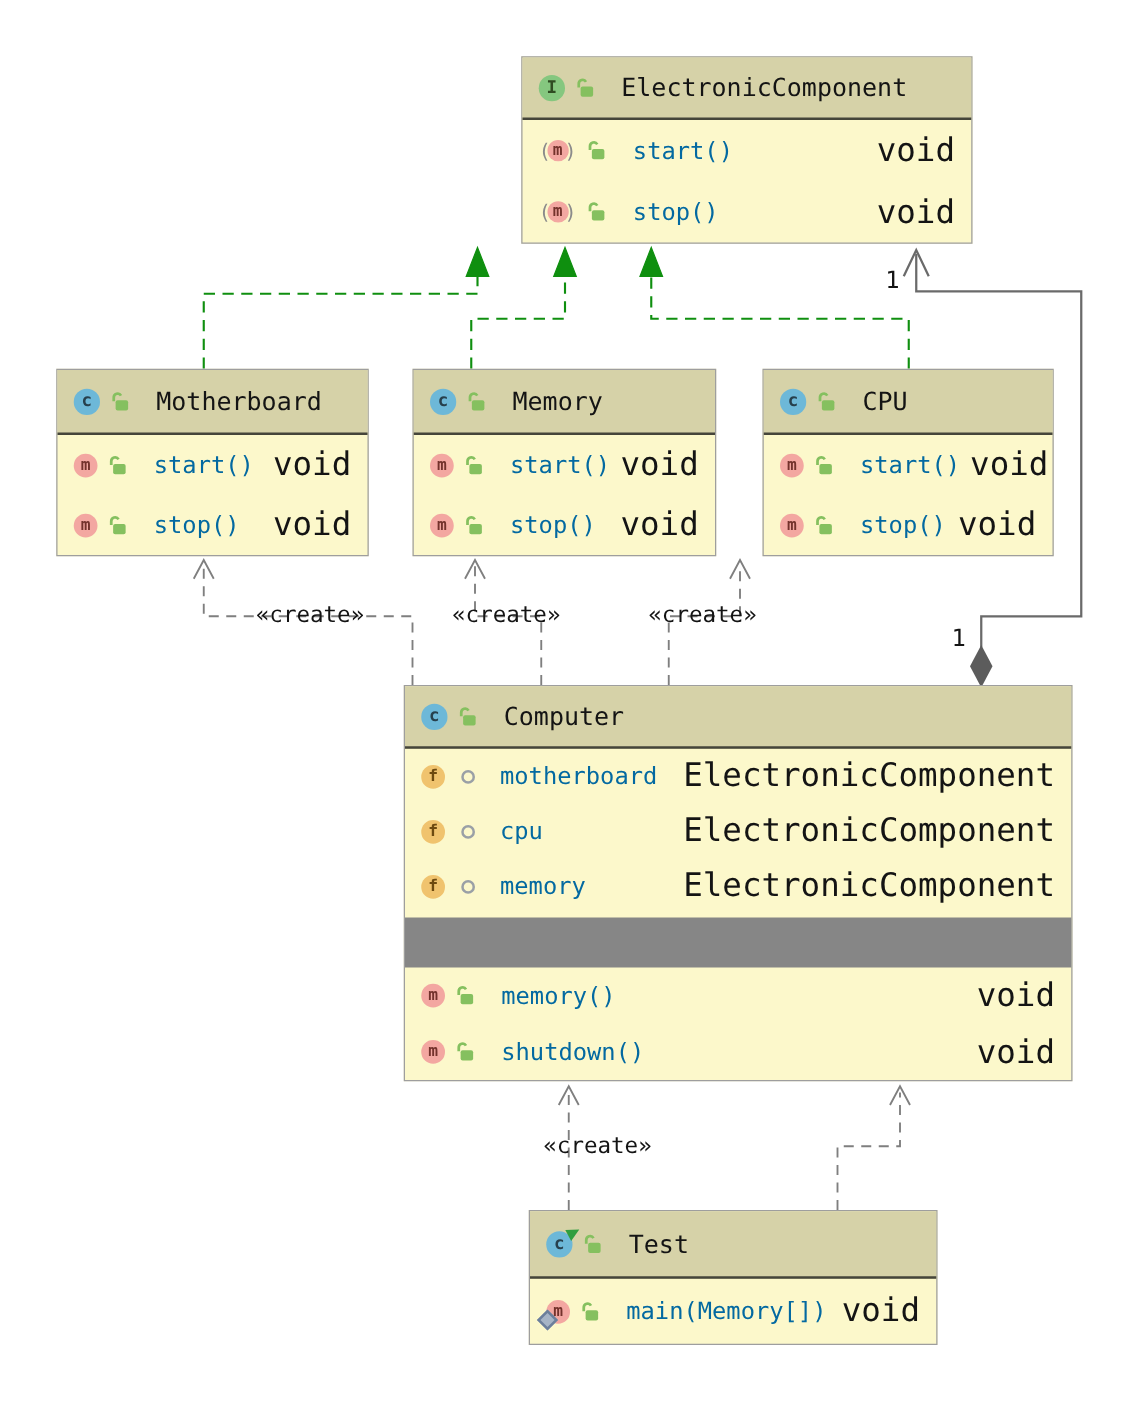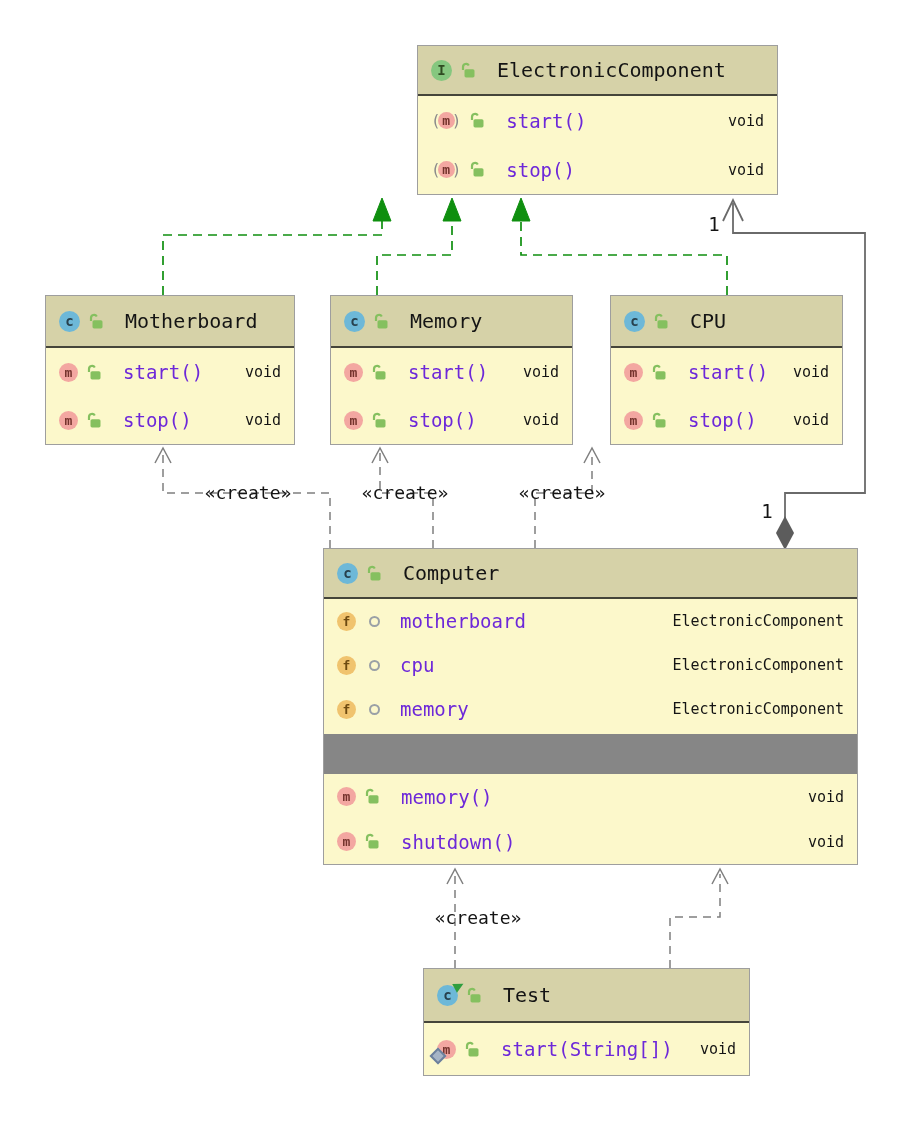--- a/index.html
+++ b/index.html
@@ -14,22 +14,22 @@
   .aline{fill:none;stroke:#6a6a6a;stroke-width:1.8;}
   .ahead{fill:none;stroke:#6a6a6a;stroke-width:1.8;}
   .adiamond{fill:#5c5c5c;}
   
   .uml-box{position:absolute;z-index:2;box-sizing:border-box;border:1px solid #9e9e9e;
            background:#fcf8cb;--hh:50px;--rh:48px;}
   .box-header{height:var(--hh);display:flex;align-items:center;gap:8px;padding:0 13px;
               background:#d6d2a8;border-bottom:2px solid #45453a;box-sizing:border-box;}
   .box-title{margin-left:12px;font-size:20px;color:#141414;white-space:nowrap;}
   .member-row{height:var(--rh);display:flex;align-items:center;gap:8px;padding:0 13px;box-sizing:border-box;}
-  .member-name{margin-left:12px;font-size:19px;color:#6d28d9;white-space:nowrap;}
-  .member-type{margin-left:auto;font-size:15px;color:#141414;white-space:nowrap;}
+  .member-name{margin-left:12px;font-size:19px;color:#0369a1;white-space:nowrap;}
+  .member-type{margin-left:auto;font-size:26px;color:#141414;white-space:nowrap;}
   
   .kind-icon{width:21px;height:21px;border-radius:50%;display:flex;align-items:center;justify-content:center;
              font-size:14px;font-weight:bold;position:relative;flex:0 0 auto;}
   .kind-class{background:#6db8d8;color:#27404d;}
   .kind-interface{background:#85c77f;color:#2f4c22;}
   .run-tri{position:absolute;top:-4px;right:-6px;width:0;height:0;border-left:10px solid #2f9e3f;
            border-top:5px solid transparent;border-bottom:5px solid transparent;transform:rotate(-28deg);}
   .m-circle{width:19px;height:19px;border-radius:50%;background:#f3a7a1;color:#74322c;
             display:flex;align-items:center;justify-content:center;font-size:13px;font-weight:bold;
             position:relative;flex:0 0 auto;}
@@ -323,18 +323,18 @@
       <span class="m-circle">
           <span>m</span>
           <span class="static-diamond"></span>
         </span>
       <span class="lock-ic">
           <svg width="17" height="17" viewBox="0 0 17 17">
             <path d="M3 8 V5.2 A3.1 3.1 0 0 1 8.8 3.5" fill="none" stroke="#85c05f" stroke-width="2.2"></path>
             <rect x="4.5" y="7.2" width="10" height="8.2" rx="1.6" fill="#85c05f"></rect>
           </svg>
         </span>
-      <span class="member-name">start(String[])</span>
+      <span class="member-name">main(Memory[])</span>
       <span class="member-type">void</span>
     </div>
   </div>
 
 </div>
 
 </body></html>

